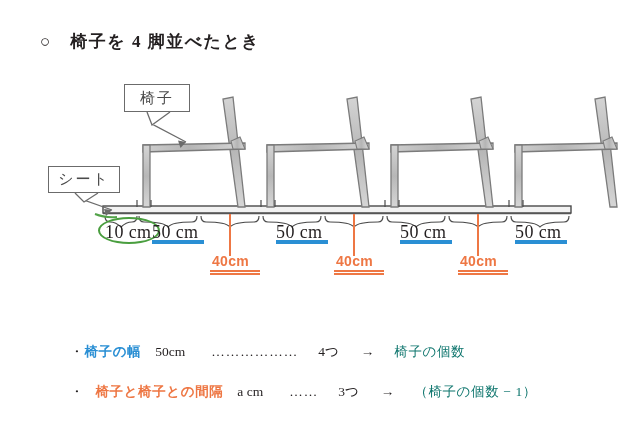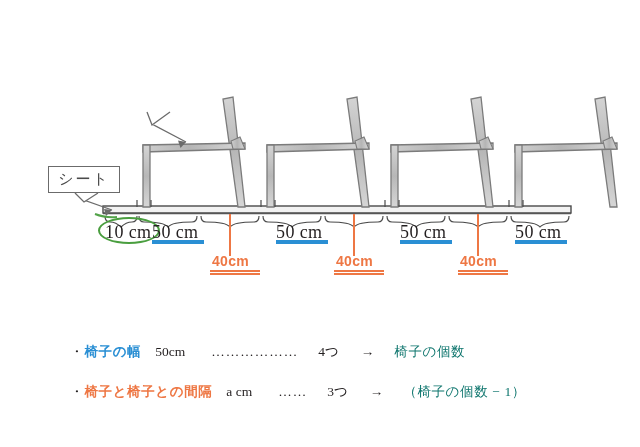--- a/index.html
+++ b/index.html
@@ -70,36 +70,37 @@
   .bline {
     position: absolute; left: 70px;
     font-size: 13.5px; white-space: nowrap;
     font-family: "Liberation Serif", "DejaVu Serif", serif;
     color: #231f20;
   }
   .bline .bullet { color: #231f20; margin-right: 1px; }
   .bline .key { font-weight: bold; letter-spacing: .6px; }
   .k-green { color: #4a9e3f; }
   .k-blue  { color: #2a8fd4; }
-  .k-orange{ color: #ee7744; }
+  .k-orange{ color: #ee7744; margin-left: 11px; }
   .bline .val  { color: #231f20; font-family: "Liberation Serif","DejaVu Serif",serif; }
   .bline .dots { color: #231f20; letter-spacing: 1px; }
   .bline .cnt  { color: #231f20; }
   .bline .arrow{ color: #231f20; }
   .bline .res  { color: #0f766e; letter-spacing: .6px; }
   .sp1 { display:inline-block; width: 14px; }
   .sp2 { display:inline-block; width: 26px; }
   .sp3 { display:inline-block; width: 20px; }
   .sp4 { display:inline-block; width: 22px; }
 </style>
 </head>
 <body>
 
 <div id="page">
 
+  <div class="title">○　椅子を 4 脚並べたとき</div>
 
   <svg id="stage" viewBox="0 0 640 447" width="640" height="447">
     <defs>
       <linearGradient id="metal" x1="0" y1="0" x2="1" y2="0">
         <stop offset="0%" stop-color="#cfcfcf"></stop>
         <stop offset="45%" stop-color="#b4b4b4"></stop>
         <stop offset="100%" stop-color="#d9d9d9"></stop>
       </linearGradient>
       <linearGradient id="metalv" x1="0" y1="0" x2="0" y2="1">
         <stop offset="0%" stop-color="#d4d4d4"></stop>
@@ -177,20 +178,21 @@
     <g>
       <path d="M84 193 L84 200 L112 210" fill="none" stroke="#6b6b6b" stroke-width="1.3"></path>
       <path d="M112 210 l-8 -1 l2 7 z" fill="#6b6b6b"></path>
       <path d="M74 193.5 L100 193.5" stroke="#ffffff" stroke-width="2.2"></path>
       <path d="M75 193 L84 202 L98 193" fill="#ffffff" stroke="#6b6b6b" stroke-width="1.3"></path>
     </g>
 
     <path d="M95 214 q10 4 22 3" fill="none" stroke="#4a9e3f" stroke-width="2" opacity="0.95"></path>
   </svg>
 
+  <div class="callout" id="callout-chair">椅子</div>
   <div class="callout" id="callout-seat">シート</div>
 
   <div class="lbl10" style="left:105px; top:222px;">10 cm</div>
   <div class="ellipse-green" style="left:98px; top:217px; width:62px; height:27px;"></div>
 
   <div class="lbl50" style="left:152px; top:222px;">50 cm</div>
   <div class="ul-blue" style="left:152px; top:240px; width:52px;"></div>
 
   <div class="lbl50" style="left:276px; top:222px;">50 cm</div>
   <div class="ul-blue" style="left:276px; top:240px; width:52px;"></div>

